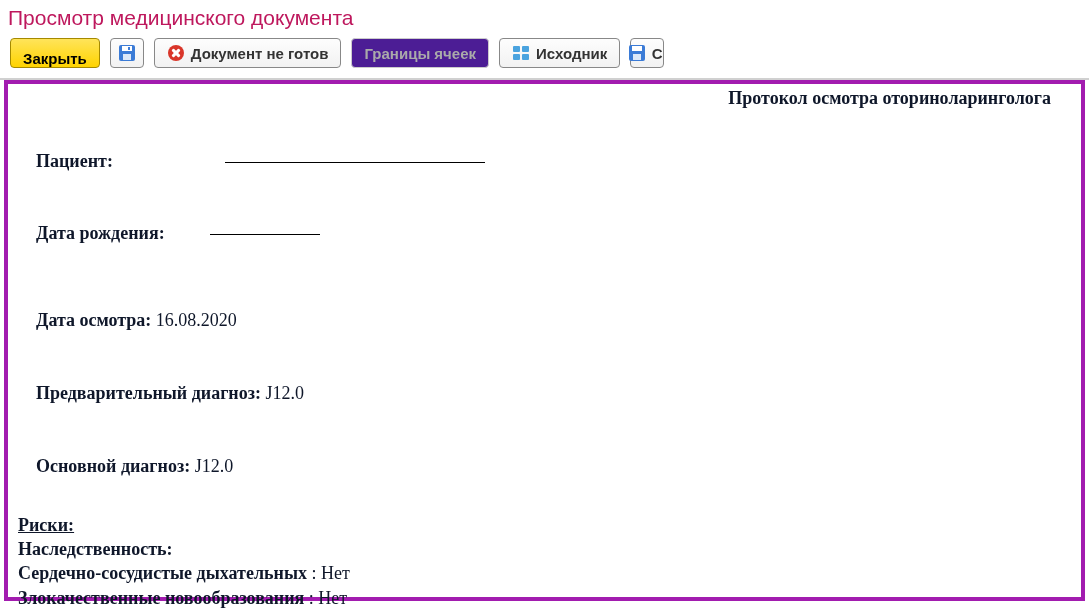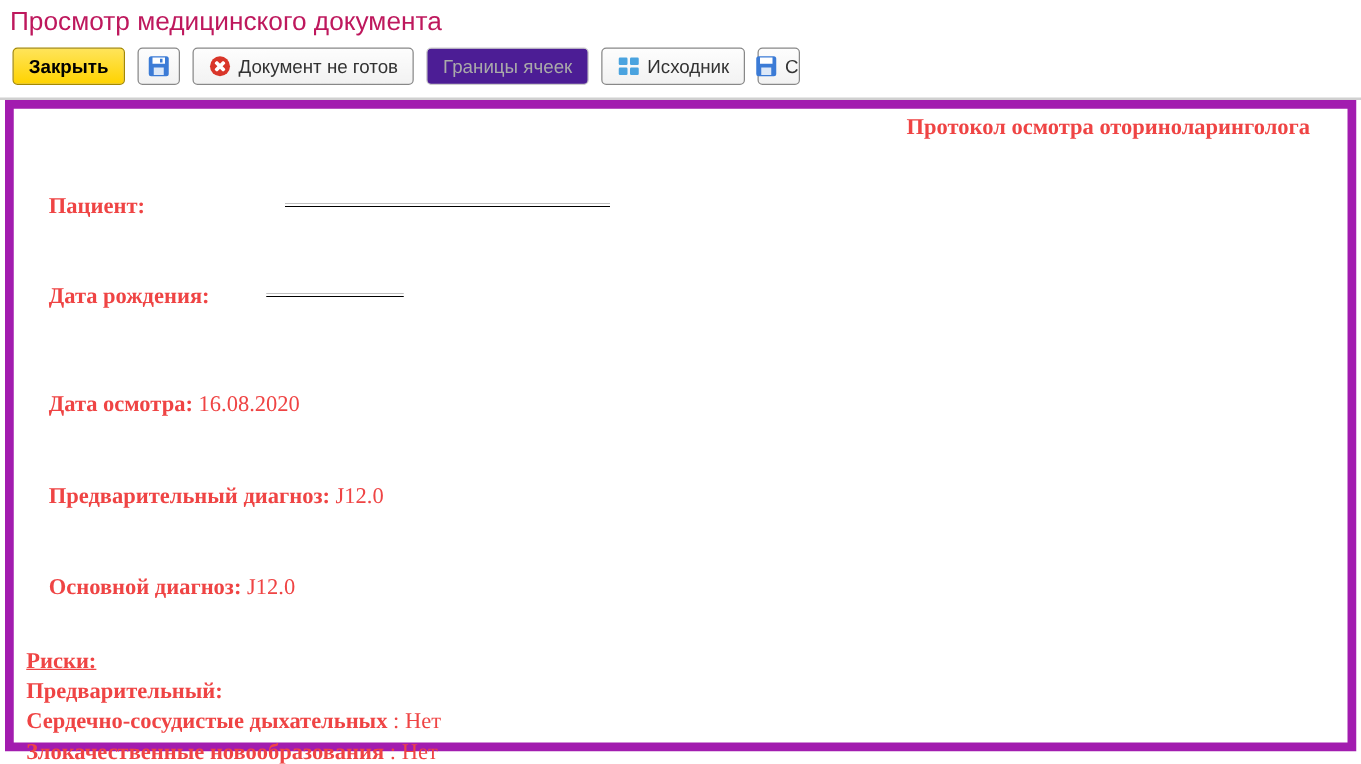--- a/index.html
+++ b/index.html
@@ -29,49 +29,51 @@
     align-items: center;
     gap: 6px;
     height: 30px;
     padding: 0 12px;
     border: 1px solid #888;
     border-radius: 4px;
     background: linear-gradient(#fdfdfd,#f2f2f2);
     font-size: 15px;
     color: #333;
     cursor: pointer;
+    font-weight: bold;
   }
   .btn.primary {
     background: linear-gradient(#ffe45a,#ffd300);
     border-color: #a58900;
     font-weight: bold;
     color: #000;
+    align-items: flex-end;
   }
   .btn.disabled {
     color: #aaa;
     border-color: #ccc;
     background: #4c1d95;
   }
   .btn.iconbtn {
     width: 34px;
     padding: 0;
     justify-content: center;
   }
   .btn.cut {
     padding-right: 4px;
   }
   .icon { display: inline-flex; width:18px; height:18px; }
   .doc-area {
-    border: 7px solid #a21caf;
+    border: 4px solid #a21caf;
     margin: 0 4px 0 4px;
     padding: 6px 10px 60px 10px;
     font-family: "Times New Roman", serif;
     font-size: 18px;
     line-height: 1.35;
-    color: #ef4444;
+    color: #0f172a;
     height: calc(611px - 90px);
     position: relative;
   }
   .doc-title {
     font-weight: bold;
     text-align: right;
     padding-right: 20px;
     margin-top: -4px;
   }
   .field-row { white-space: pre; }
@@ -176,19 +178,19 @@
   </div>
   <div class="field-row">
     <span class="label">Основной диагноз:</span> <span>J12.0</span>
   </div>
 
   <div class="section-gap2"></div>
 
   <div class="risks-header">Риски:</div>
 
   <div id="risks-container">
-      <div class="risk-line"><span class="rlabel">Предварительный:</span></div>
+      <div class="risk-line"><span class="rlabel">Наследственность:</span></div>
       <div class="risk-line"><span class="rlabel">Сердечно-сосудистые дыхательных</span> : <span>Нет</span></div>
       <div class="risk-line"><span class="rlabel">Злокачественные новообразования</span> : <span>Нет</span></div>
       <div class="risk-line"><span class="rlabel">Хронические болезни нижних дыхательных путей</span> : <span>Нет</span></div>
     </div>
 
 </div>
 
 </body></html>

